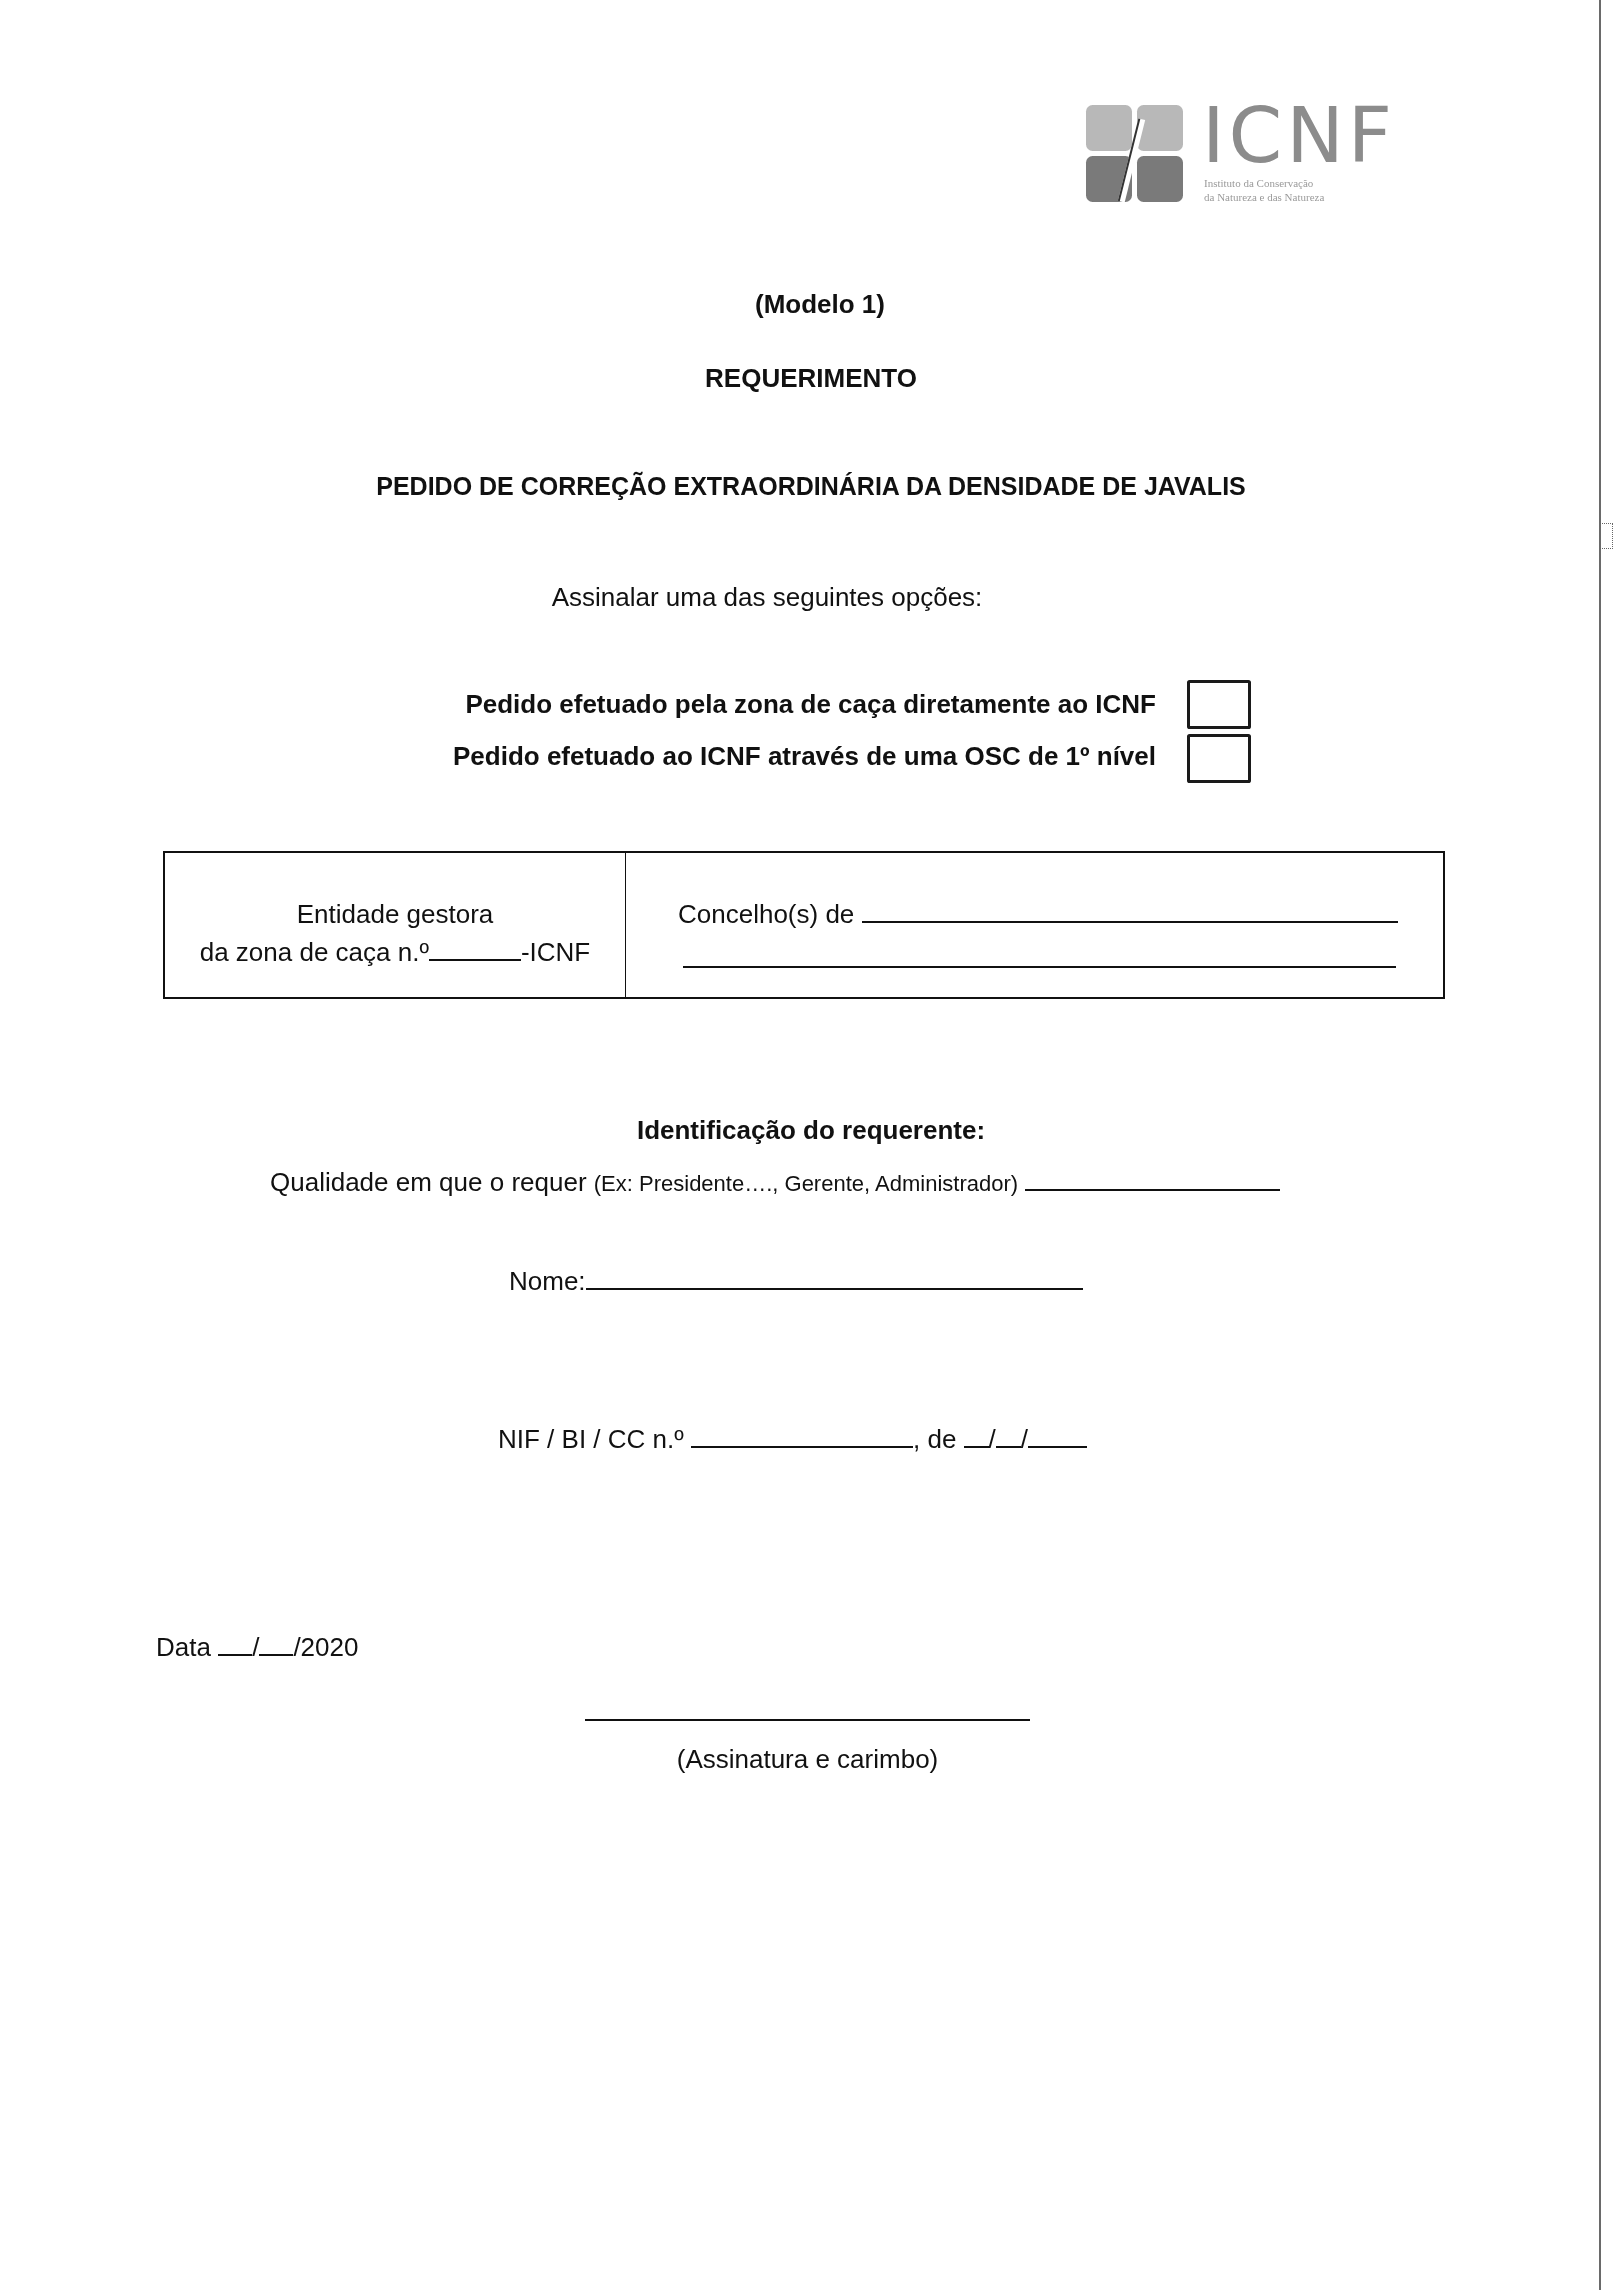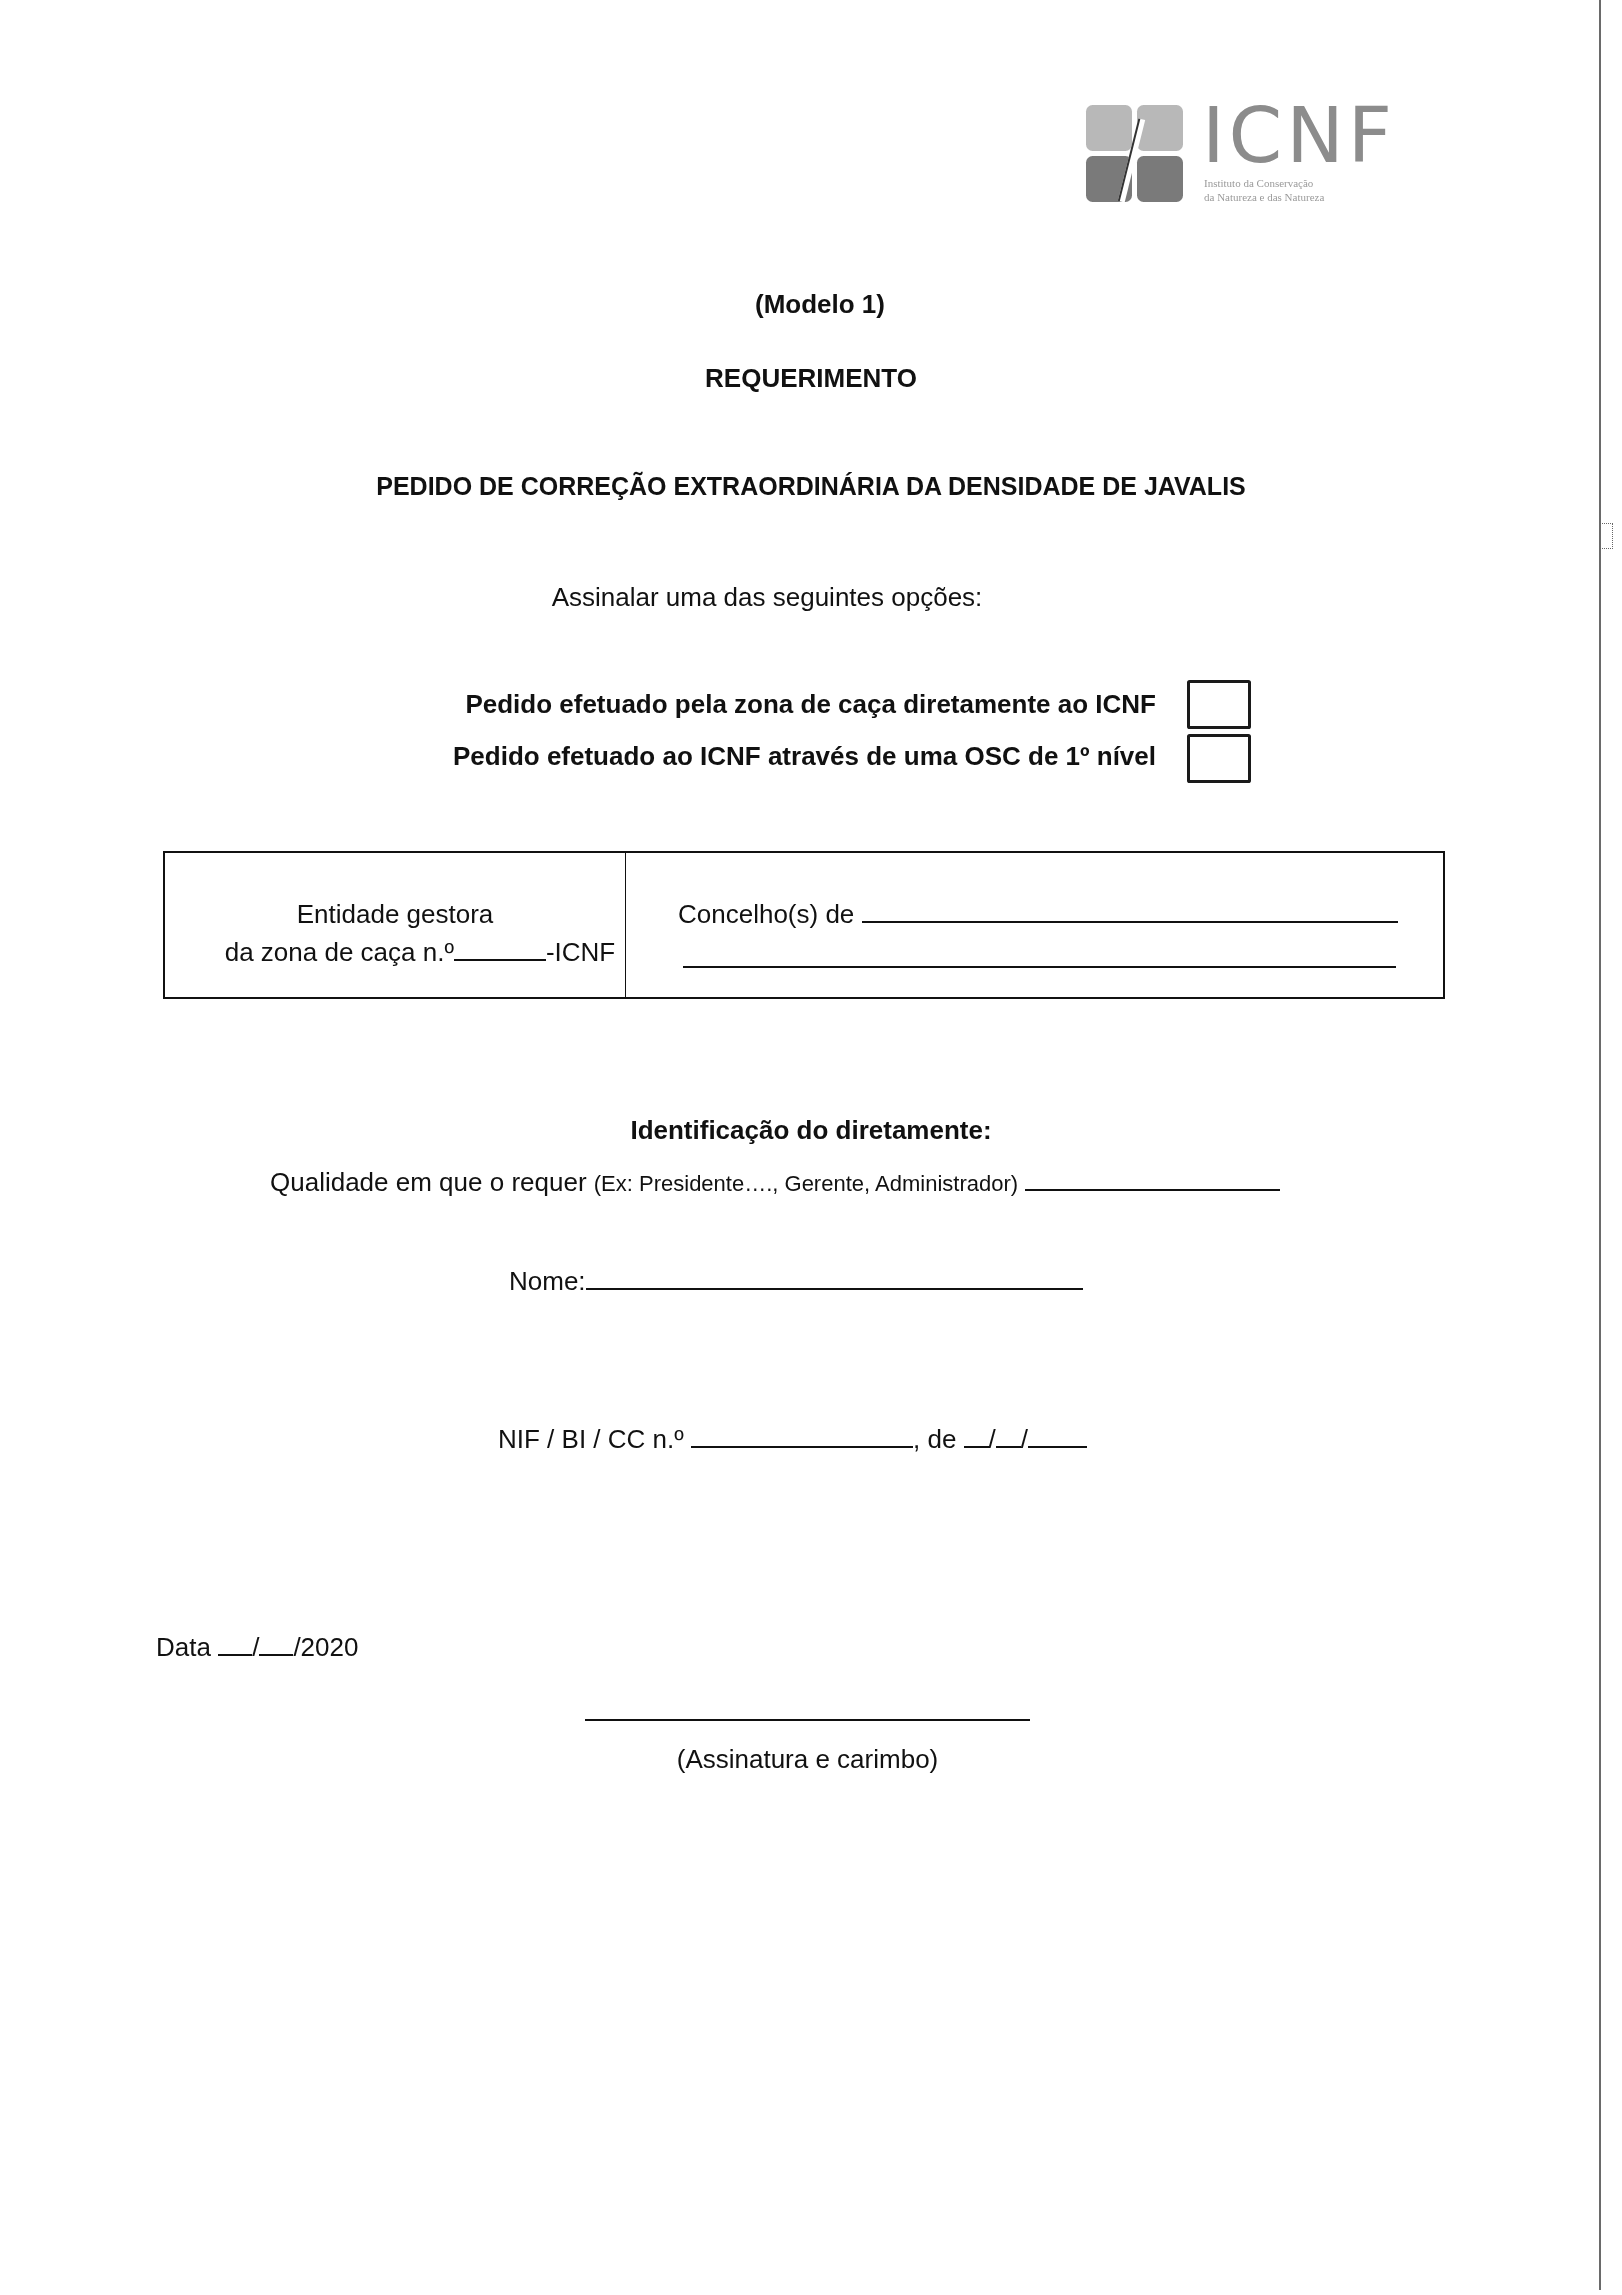--- a/index.html
+++ b/index.html
@@ -112,32 +112,32 @@
 <div class="abs txt bold" style="right:466px; top:689px; text-align:right;">Pedido efetuado pela zona de caça diretamente ao ICNF</div>
 <div class="checkbox" style="left:1187px; top:680px;"></div>
 
 <div class="abs txt bold" style="right:466px; top:741px; text-align:right;">Pedido efetuado ao ICNF através de uma OSC de 1º nível</div>
 <div class="checkbox" style="left:1187px; top:734px;"></div>
 
 <div class="form-table">
   <div class="divider"></div>
 
   <div class="abs center txt" style="left:0; width:460px; top:46px;">Entidade gestora</div>
-  <div class="abs center txt" style="left:16px; width:460px; top:84px;padding-left:9px;">
+  <div class="abs center txt" style="left:0; width:460px; top:84px;">
     <span>da zona de caça n.º</span><span class="blank-line" style="width:92px;"></span><span>-ICNF</span>
   </div>
 
   <div class="abs txt" style="left:513px; top:46px;">
     <span>Concelho(s) de</span>
     <span class="blank-line" style="width:536px;"></span>
   </div>
   <div class="rule" style="left:518px; top:113px; width:713px;"></div>
 </div>
 
-<div class="abs center txt bold" style="left:0; width:1622px; top:1115px;">Identificação do diretamente:</div>
+<div class="abs center txt bold" style="left:0; width:1622px; top:1115px;">Identificação do requerente:</div>
 
 <div class="abs txt" style="left:270px; top:1167px;">
   <span>Qualidade em que o requer</span>
   <span style="font-size:22px;">(Ex: Presidente…., Gerente, Administrador)</span>
   <span class="blank-line" style="width:255px;"></span>
 </div>
 
 <div class="abs txt" style="left:509px; top:1266px;">
   <span>Nome:</span><span class="blank-line" style="width:497px;"></span>
 </div>

